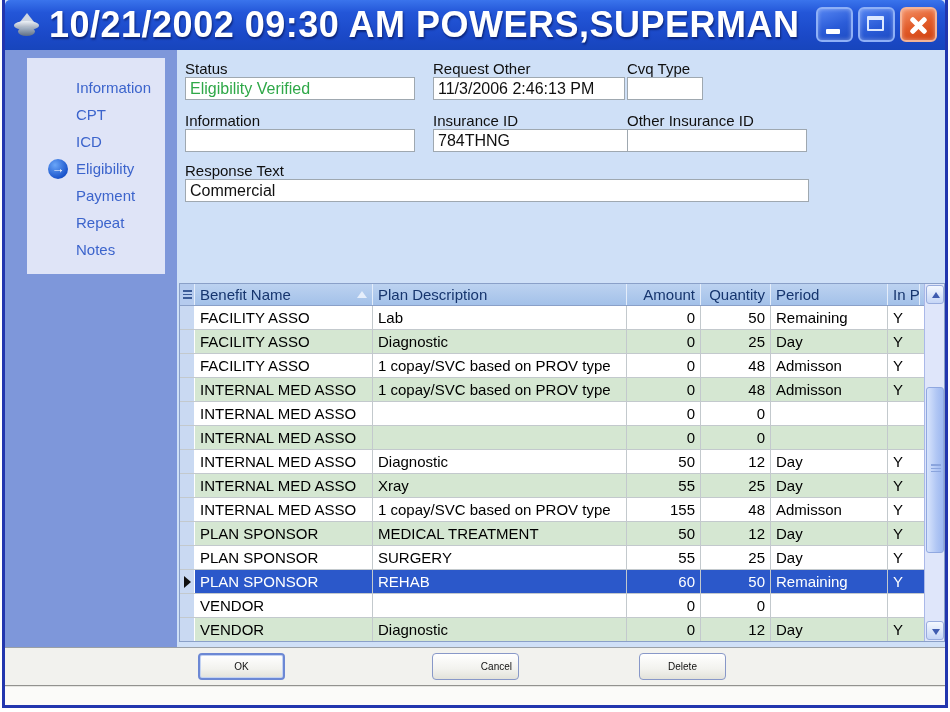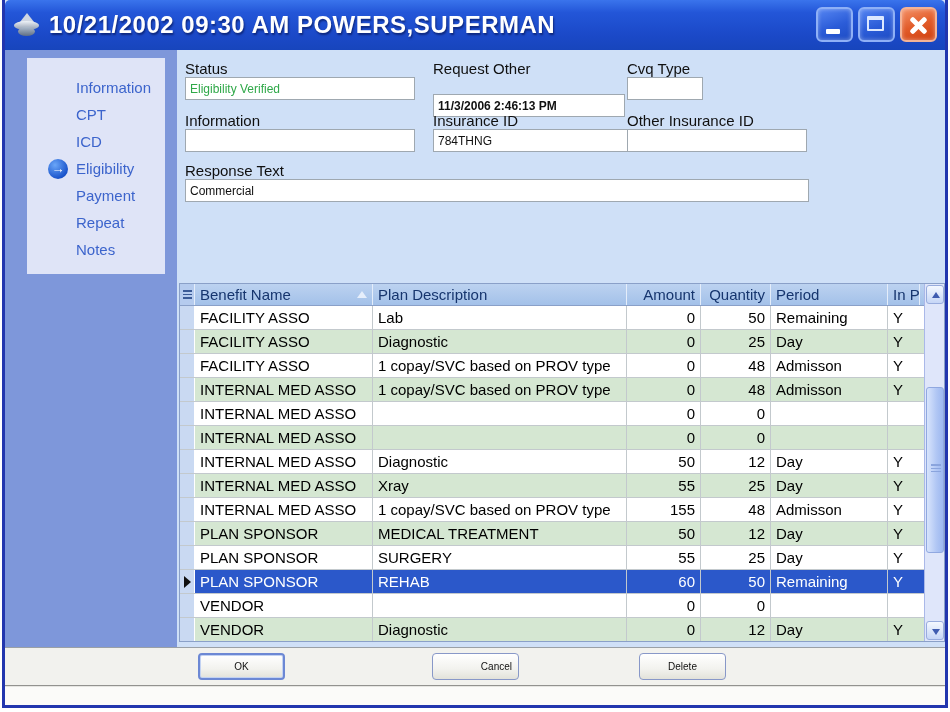--- a/index.html
+++ b/index.html
@@ -13,21 +13,21 @@
     background:linear-gradient(180deg,#3a74ec 0%,#2356d8 25%,#1b49c8 70%,#1745bc 100%);
     border-radius:5px 5px 0 0;padding:0 8px;}
   .app-icon{width:27px;height:27px;position:relative;flex:none;margin-right:9px;}
   .app-icon .dome{position:absolute;left:7px;top:1px;width:0;height:0;
     border-left:7px solid transparent;border-right:7px solid transparent;
     border-bottom:9px solid #cfd6e2;}
   .app-icon .saucer{position:absolute;left:1px;top:9px;width:25px;height:9px;border-radius:50%;
     background:linear-gradient(180deg,#eef2f8,#8d9aad);}
   .app-icon .belly{position:absolute;left:5px;top:15px;width:17px;height:9px;border-radius:50%;
     background:linear-gradient(180deg,#aebccd,#5f6e84);}
-  .title-text{color:#ffffff;font-size:24px;font-weight:bold;letter-spacing:.5px;
+  .title-text{color:#ffffff;font-size:36px;font-weight:bold;letter-spacing:.5px;
     text-shadow:1px 2px 2px rgba(0,10,60,.55);white-space:nowrap;}
   .winbtns{position:absolute;right:8px;top:7px;display:flex;gap:5px;}
   .winbtn{width:37px;height:35px;border-radius:6px;position:relative;cursor:default;}
   .winbtn.blue{background:linear-gradient(160deg,#5585f2 0%,#2b5cd8 55%,#1e4cc4 100%);
     border:2px solid #8fb0f6;box-shadow:inset 0 0 4px rgba(255,255,255,.4);}
   .winbtn.red{background:linear-gradient(160deg,#f49066 0%,#e25c2a 50%,#cf3f0e 100%);
     border:2px solid #f4b396;box-shadow:inset 0 0 4px rgba(255,255,255,.45);}
   .glyph-min{position:absolute;left:8px;bottom:6px;width:14px;height:5px;background:#fff;border-radius:1px;}
   .glyph-max{position:absolute;left:7px;top:7px;width:17px;height:15px;
     border:2px solid #dce8ff;border-top:4px solid #dce8ff;border-radius:1px;}
@@ -40,21 +40,21 @@
     background:#dfe4f7;padding-top:16px;}
   .side-item{position:relative;height:27px;line-height:27px;padding-left:49px;
     font-size:15px;color:#3c64cc;cursor:default;white-space:nowrap;}
   .side-item .go-icon{position:absolute;left:21px;top:4px;width:20px;height:20px;border-radius:50%;
     background:radial-gradient(circle at 35% 30%,#6aa6f8,#1b55cc 70%,#0c3ba8);
     color:#fff;font-size:13px;font-weight:bold;text-align:center;line-height:20px;}
   .main{flex:1;background:#cfe0f7;position:relative;overflow:hidden;}
   
   .flabel{position:absolute;font-size:15px;color:#101010;white-space:nowrap;}
   .finput{position:absolute;height:23px;background:#fff;border:1px solid #9fa8b0;
-    font-family:"Liberation Sans",sans-serif;font-size:12px;color:#101010;padding:1px 4px;outline:none;}
+    font-family:"Liberation Sans",sans-serif;font-size:16px;color:#101010;padding:1px 4px;outline:none;}
   .finput.green{color:#2fa848;}
   
   .tablewrap{position:absolute;left:2px;top:233px;width:766px;height:359px;display:flex;
     border:1px solid #8aa0c8;background:#fff;overflow:hidden;}
   .grid{width:744px;flex:none;overflow:hidden;background:#fff;}
   .row{display:flex;height:24px;border-bottom:1px solid #c3c9cd;background:#fff;}
   .row.alt{background:#d5e7d2;}
   .row.sel{background:#2b58ca;color:#fff;}
   .hrow{display:flex;height:22px;background:linear-gradient(180deg,#bcd2f0,#a3c1e9);
     color:#16356e;border-bottom:1px solid #8aa0c8;}
@@ -140,21 +140,21 @@
         <div class="side-item"><span>Repeat</span></div>
         <div class="side-item"><span>Notes</span></div>
       </div>
     </div>
 
     <div class="main">
 
       <span class="flabel" style="left:8px;top:10px;">Status</span>
       <input class="finput green" style="left: 8px; top: 27px; width: 230px;" value="Eligibility Verified">
       <span class="flabel" style="left:256px;top:10px;">Request Other</span>
-      <input class="finput" style="left: 256px; top: 44px; width: 192px; font-weight: bold;" value="11/3/2006 2:46:13 PM">
+      <input class="finput" style="left: 256px; top: 27px; width: 192px;" value="11/3/2006 2:46:13 PM">
       <span class="flabel" style="left:450px;top:10px;">Cvq Type</span>
       <input class="finput" style="left: 450px; top: 27px; width: 76px;" value="">
 
       <span class="flabel" style="left:8px;top:62px;">Information</span>
       <input class="finput" style="left: 8px; top: 79px; width: 230px;" value="">
       <span class="flabel" style="left:256px;top:62px;">Insurance ID</span>
       <input class="finput" style="left: 256px; top: 79px; width: 208px;" value="784THNG">
       <span class="flabel" style="left:450px;top:62px;">Other Insurance ID</span>
       <input class="finput" style="left: 450px; top: 79px; width: 180px;" value="">
 

